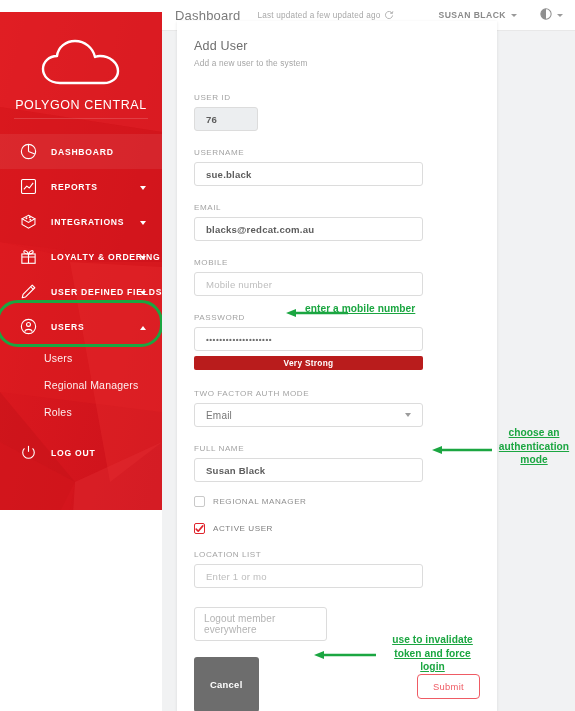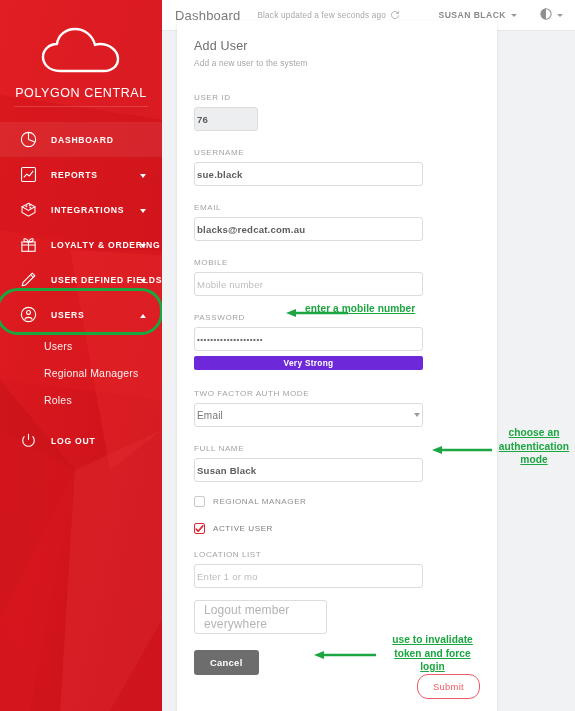--- a/index.html
+++ b/index.html
@@ -6,22 +6,22 @@
   html, body {
     width: 575px; height: 711px;
     font-family: "Liberation Sans", sans-serif;
     overflow: hidden;
     background: #ffffff;
   }
   #app { position: relative; width: 575px; height: 711px; }
 
   
   #sidebar {
-    position: absolute; left: 0; top: 0;
-    width: 162px; height: 711px;
+    position: absolute; left: 0; top: 12px;
+    width: 162px; height: 498px;
     background: #d8121a;
     overflow: hidden;
   }
   #poly-layer { position: absolute; inset: 0; }
 
   .brand { position: relative; padding-top: 24px; text-align: center; }
   .cloud-wrap { height: 54px; display: flex; align-items: center; justify-content: center; }
   .brand-name {
     color: #ffffff; font-size: 12.5px; letter-spacing: 0.6px;
     font-weight: 400; margin-top: 8px;
@@ -113,72 +113,72 @@
   .card-sub { color: #a5a5a5; font-size: 8.3px; margin-top: 5px; letter-spacing: 0.15px; }
 
   .field { margin-top: 17px; }
   .flabel {
     color: #a3a3a3; font-size: 8.1px; letter-spacing: 0.55px;
     text-transform: uppercase; margin-bottom: 5px;
   }
   .input {
     height: 24px; border: 1px solid #dcdcdc; border-radius: 3px;
     background: #ffffff; display: flex; align-items: center;
-    padding: 0 2px; font-size: 9.6px; color: #5d5d5d; font-weight: bold;
+    padding: 0 11px; font-size: 9.6px; color: #5d5d5d; font-weight: bold;
     letter-spacing: 0.2px;
   }
   .input.readonly { background: #eceef0; border-color: #dcdcdc; width: 64px; }
   .input.ph { color: #bdbdbd; font-weight: normal; }
   .input.wide { width: 229px; }
   .input.select { justify-content: space-between; font-weight: normal; color: #777; font-size: 10px; }
   .sel-caret {
     width: 0; height: 0;
     border-left: 3.5px solid transparent;
     border-right: 3.5px solid transparent;
     border-top: 4px solid #9c9c9c;
   }
   .dots { letter-spacing: 0.5px; font-size: 8px; color: #6d6d6d; }
 
   .strength {
     margin-top: 5px; width: 229px; height: 14px;
-    background: #6d28d9; border-radius: 2px;
+    background: #b91c1c; border-radius: 2px;
     display: flex; align-items: center; justify-content: center;
     color: #ffffff; font-size: 8.3px; font-weight: bold; letter-spacing: 0.3px;
   }
 
   .checkrow { display: flex; align-items: center; margin-top: 16px; }
   .cbox {
     width: 11px; height: 11px; border: 1px solid #c9c9c9;
     border-radius: 2px; background: #fff; flex: 0 0 11px;
     display: flex; align-items: center; justify-content: center;
   }
   .cbox.checked { border-color: #e0242c; }
   .cb-label {
     margin-left: 8px; color: #8f8f8f; font-size: 8.1px;
     letter-spacing: 0.55px; text-transform: uppercase;
   }
   .cb-label.on { color: #7d7d7d; }
 
   .logout-field {
-    margin-top: 12px; width: 133px; height: 24px;
+    margin-top: 19px; width: 133px; height: 24px;
     border: 1px solid #dcdcdc; border-radius: 3px;
     display: flex; align-items: center; padding: 16px 9px;
-    color: #b4b4b4; font-size: 12px; letter-spacing: 0.1px;
+    color: #b4b4b4; font-size: 10px; letter-spacing: 0.1px;
   }
 
   .btn-row { margin-top: 16px; display: flex; align-items: center; }
   .btn-cancel {
     background: #6d6d6d; color: #ffffff; border-radius: 3px;
-    padding: 7px 16px; font-size: 9.4px; font-weight: bold;
+    padding: 22px 16px; font-size: 9.4px; font-weight: bold;
     letter-spacing: 0.3px; cursor: pointer;
   }
   .btn-submit {
     position: absolute; right: 17px; bottom: 12px;
     border: 1px solid #ef5b64; color: #ef5b64; background: #fff;
-    border-radius: 11px; padding: 6px 15px; font-size: 9.4px;
+    border-radius: 4px; padding: 6px 15px; font-size: 9.4px;
     letter-spacing: 0.3px; cursor: pointer;
   }
 
   
   .anno {
     position: absolute; color: #1ba641; font-weight: bold;
     font-size: 10.2px; letter-spacing: 0.05px; line-height: 13.5px; text-decoration: underline;
   }
   .anno-arrow { position: absolute; }
 </style>
@@ -312,21 +312,21 @@
 
     </div>
 
     <div id="users-highlight"></div>
   </div>
 
   <div id="main">
 
     <div id="topbar">
       <span class="page-title">Dashboard</span>
-      <span class="updated">Black updated a few seconds ago</span>
+      <span class="updated">Last updated a few updated ago</span>
       <span class="refresh-ico">
         <svg width="10" height="10" viewBox="0 0 14 14">
             <path d="M11.4 4.6 A5 5 0 1 0 12 7.6" fill="none" stroke="#b0b0b0" stroke-width="1.3"></path>
             <path d="M12.4 1.8 L11.6 5 L8.4 4.2" fill="none" stroke="#b0b0b0" stroke-width="1.3" stroke-linejoin="round"></path>
           </svg>
       </span>
       <span class="topbar-right">
         <span class="user-name">SUSAN BLACK</span>
         <span class="mini-caret"></span>
         <span class="contrast-wrap">

